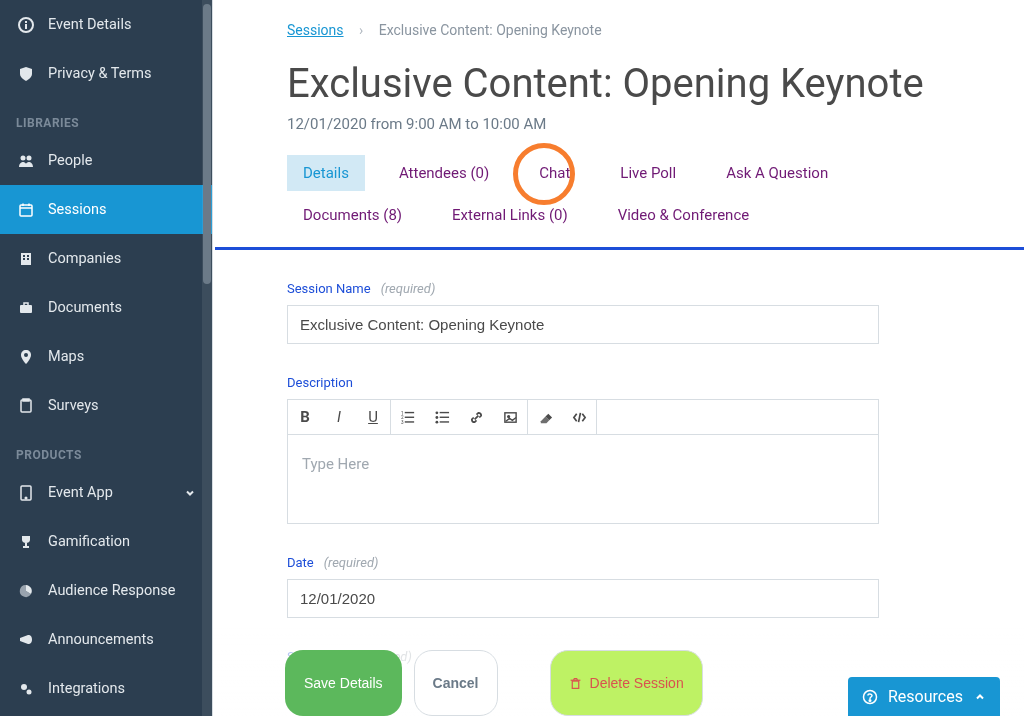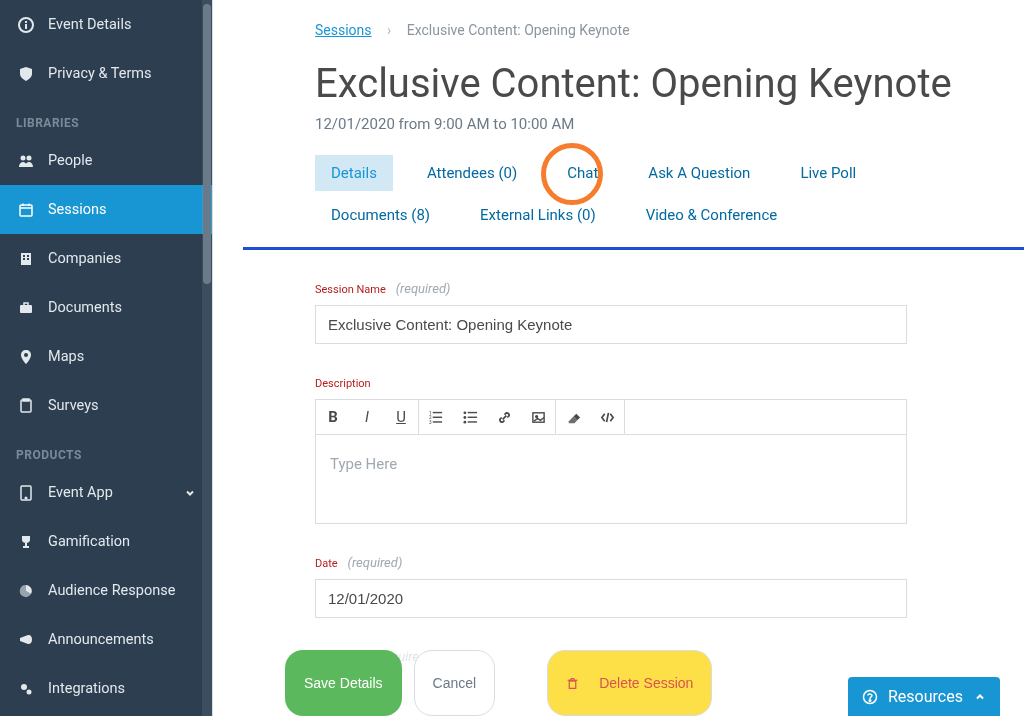--- a/index.html
+++ b/index.html
@@ -14,56 +14,56 @@
 .side-item { display: flex; align-items: center; padding: 16px 16px; cursor: pointer; font-size: 14.5px; }
 .side-item.active { background: #1896d3; color: #fff; }
 .side-item .icon { width: 20px; margin-right: 12px; display: inline-flex; align-items: center; justify-content: center; }
 .side-item .chev { margin-left: auto; }
 .side-header { padding: 18px 16px 6px; font-size: 12px; font-weight: 700; letter-spacing: 0.5px; color: #7b8a99; }
 .sidebar-scrollbar { position: absolute; right: 0; top: 0; bottom: 0; width: 10px; background: rgba(255,255,255,0.08); }
 .sidebar-thumb { position: absolute; right: 1px; top: 4px; width: 8px; height: 280px; background: #6b7a88; border-radius: 4px; }
 
 
 .main { flex: 1; display: flex; flex-direction: column; overflow: hidden; position: relative; border-left: 1px solid #d7dde2; }
-.content { padding: 0 0 0 8px; overflow-y: auto; flex: 1; margin-left: 22px; }
+.content { padding: 0 0 0 2px; overflow-y: auto; flex: 1; }
 .crumbs { padding: 22px 0 12px 72px; font-size: 14px; color: #8a95a0; }
 .crumbs a { color: #1896d3; text-decoration: underline; }
 .crumbs .sep { margin: 0 12px; color: #b0b8c0; }
 .head { padding: 10px 0 0 72px; }
 .head h1 { font-size: 40px; font-weight: 400; color: #4a4a4a; margin-bottom: 8px; }
 .head .sub { color: #6b7a88; font-size: 15px; }
 
 .tabs-wrap { padding: 22px 60px 0 72px; border-bottom: 3px solid #1d4ed8; }
 .tabs { display: flex; flex-wrap: wrap; gap: 0; row-gap: 6px; margin-bottom: 14px; }
-.tab { padding: 9px 16px; color: #0369a1; font-size: 15px; margin-right: 18px; cursor: pointer; }
+.tab { padding: 9px 16px; color: #701a75; font-size: 15px; margin-right: 18px; cursor: pointer; }
 .tab.active { background: #d2e9f5; color: #1896d3; }
 .tab-highlight { position: relative; }
 .tab-highlight::before { content:""; position:absolute; left:-10px; top:-12px; width:52px; height:52px; border:5px solid #f77d2e; border-radius:50%; pointer-events:none; }
 
 .form { padding: 28px 60px 120px 72px; }
 .field { margin-bottom: 28px; }
 .label-row { margin-bottom: 8px; }
-.label { color: #b91c1c; font-size: 11px; }
+.label { color: #1d4ed8; font-size: 13px; }
 .req { color: #a0a8b0; font-style: italic; font-size: 13px; margin-left: 6px; }
 .input { width: 100%; max-width: 592px; border: 1px solid #d7dde2; padding: 10px 12px; font-size: 15px; color: #4a4a4a; background: #fff; }
 
 
 .editor { width: 100%; max-width: 592px; border: 1px solid #d7dde2; }
 .toolbar { display: flex; border-bottom: 1px solid #d7dde2; }
 .tgroup { display: flex; border-right: 1px solid #d7dde2; }
 .tbtn { width: 34px; height: 34px; display: flex; align-items: center; justify-content: center; cursor: pointer; color: #4a4a4a; font-size: 15px; }
 .editor-body { padding: 20px 14px 50px; color: #a0a8b0; font-size: 15px; }
 
 
 .actionbar { position: absolute; bottom: 8px; left: 72px; right: 0; display: flex; align-items: center; gap: 12px; height: 50px; z-index: 3; }
 .fade { position:absolute; bottom:0; left:0; right:0; height:90px; background: linear-gradient(to bottom, rgba(255,255,255,0), rgba(255,255,255,0.95)); pointer-events:none; z-index:2; }
 .btn { border-radius: 18px; padding: 24px 18px; font-size: 14px; cursor: pointer; border: 1px solid transparent; }
 .btn-save { background: #5cb85c; color: #fff; }
-.btn-cancel { background: #fff; color: #6b7a88; border-color: #d7dde2; }
-.btn-delete { background: #fde047; color: #d9534f; border-color: #d7dde2; display: inline-flex; align-items: center; gap: 20px; margin-left: 40px; justify-content: flex-end; }
+.btn-cancel { background: #fff; color: #6b7a88; border-color: #d7dde2; font-weight: bold; }
+.btn-delete { background: #bef264; color: #d9534f; border-color: #d7dde2; display: inline-flex; align-items: center; gap: 8px; margin-left: 40px; justify-content: flex-end; }
 
 
 .resources { position: absolute; bottom: 0; right: 24px; width: 152px; background: #1896d3; color: #fff; padding: 10px 14px; border-top-left-radius: 4px; border-top-right-radius: 4px; display: flex; align-items: center; z-index: 4; cursor: pointer; }
 .resources .icon { margin-right: 10px; }
 .resources .chev { margin-left: auto; }
 
 svg { display: block; }
 </style>
 </head>
 <body>
@@ -230,22 +230,22 @@
       <div class="head">
         <h1>Exclusive Content: Opening Keynote</h1>
         <div class="sub">12/01/2020 from 9:00 AM to 10:00 AM</div>
       </div>
 
       <div class="tabs-wrap">
         <div class="tabs">
           <div class="tab active">Details</div>
           <div class="tab">Attendees (0)</div>
           <div class="tab tab-highlight">Chat</div>
+          <div class="tab">Live Poll</div>
           <div class="tab">Ask A Question</div>
-          <div class="tab">Live Poll</div>
           <div class="tab">Documents (8)</div>
           <div class="tab">External Links (0)</div>
           <div class="tab">Video &amp; Conference</div>
         </div>
       </div>
 
       <div class="form">
         <div class="field">
           <div class="label-row">
             <span class="label">Session Name</span>

